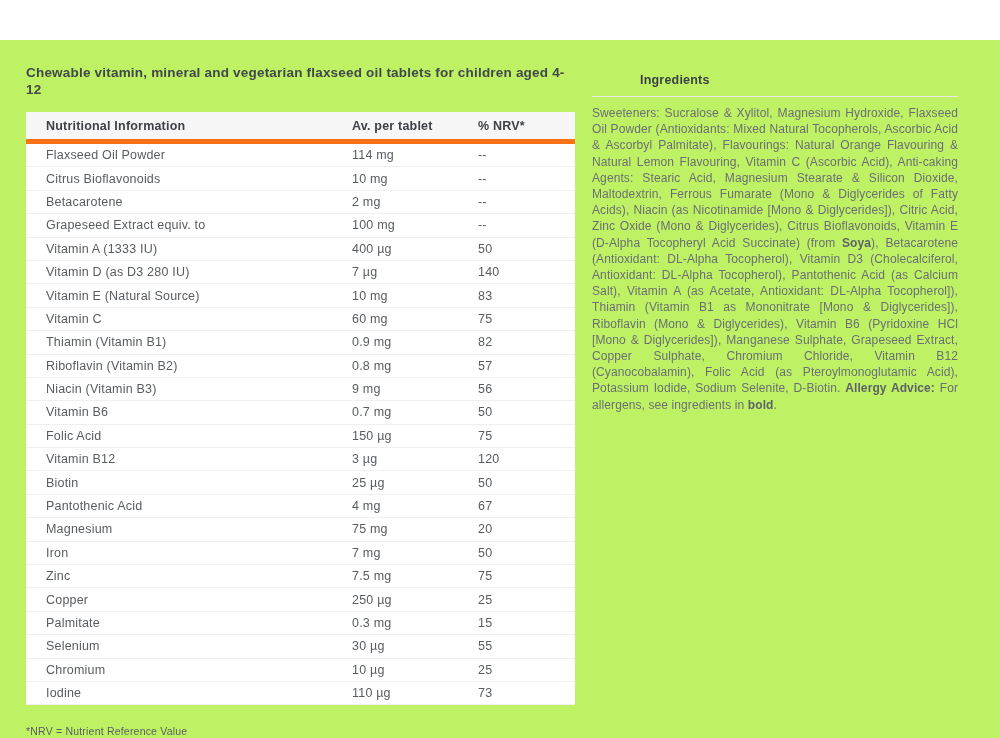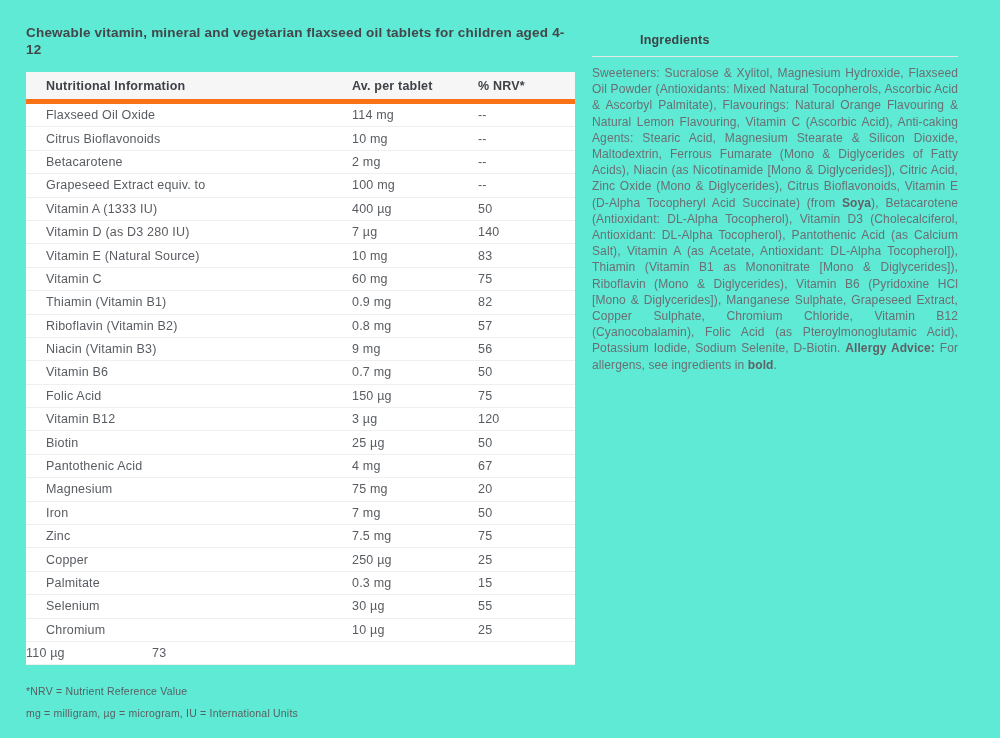--- a/index.html
+++ b/index.html
@@ -3,21 +3,21 @@
 <meta charset="utf-8">
 <style>
   * { margin: 0; padding: 0; box-sizing: border-box; }
   html, body { background: #ffffff; }
   body {
     width: 1000px; height: 738px;
     position: relative; overflow: hidden;
     font-family: "Liberation Sans", "DejaVu Sans", sans-serif;
     -webkit-font-smoothing: antialiased;
   }
-  .page { position: absolute; inset: 0; background: #5eead4; }
+  .page { position: absolute; inset: 0; background: #bef264; margin-top: 40px; }
 
   
   .nutrition-section { position: absolute; left: 26px; top: 24px; width: 549px; }
   .page-title {
     font-size: 13.5px; font-weight: 700; color: #43474c;
     letter-spacing: 0.2px; line-height: 17px;
   }
   .nutrition-table { margin-top: 14px; width: 549px; }
   .trow {
     display: flex; align-items: center;
@@ -66,21 +66,21 @@
     <div class="page-title">Chewable vitamin, mineral and vegetarian flaxseed oil tablets for children aged 4-12</div>
 
     <div class="nutrition-table">
       <div class="trow header-row">
         <div class="cell c-name">Nutritional Information</div>
         <div class="cell c-amount">Av. per tablet</div>
         <div class="cell c-nrv">% NRV*</div>
       </div>
       <div id="table-body">
           <div class="trow">
-            <div class="cell c-name">Flaxseed Oil Oxide</div>
+            <div class="cell c-name">Flaxseed Oil Powder</div>
             <div class="cell c-amount">114 mg</div>
             <div class="cell c-nrv">--</div>
           </div>
           <div class="trow">
             <div class="cell c-name">Citrus Bioflavonoids</div>
             <div class="cell c-amount">10 mg</div>
             <div class="cell c-nrv">--</div>
           </div>
           <div class="trow">
             <div class="cell c-name">Betacarotene</div>
@@ -181,20 +181,21 @@
             <div class="cell c-name">Selenium</div>
             <div class="cell c-amount">30 µg</div>
             <div class="cell c-nrv">55</div>
           </div>
           <div class="trow">
             <div class="cell c-name">Chromium</div>
             <div class="cell c-amount">10 µg</div>
             <div class="cell c-nrv">25</div>
           </div>
           <div class="trow">
+            <div class="cell c-name">Iodine</div>
             <div class="cell c-amount">110 µg</div>
             <div class="cell c-nrv">73</div>
           </div>
         </div>
     </div>
 
     <div class="footnotes">
       <div class="footnote">*NRV = Nutrient Reference Value</div>
       <div class="footnote">mg = milligram, µg = microgram, IU = International Units</div>
     </div>

